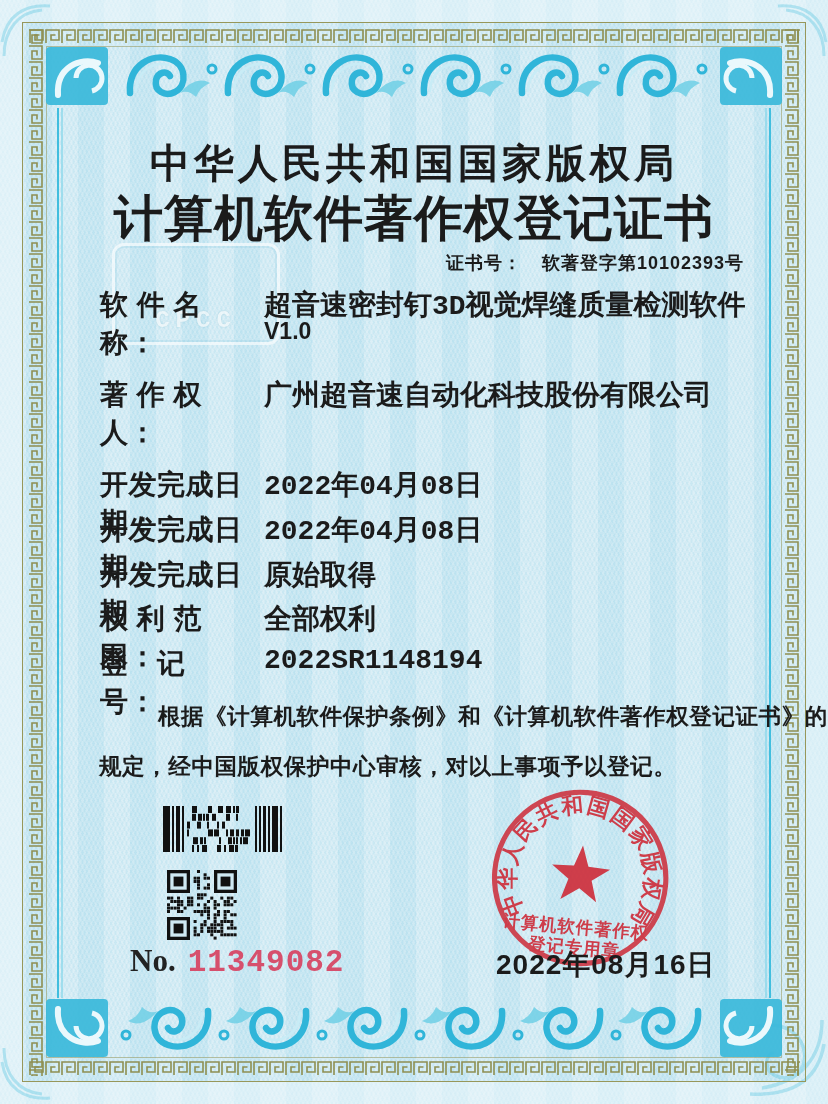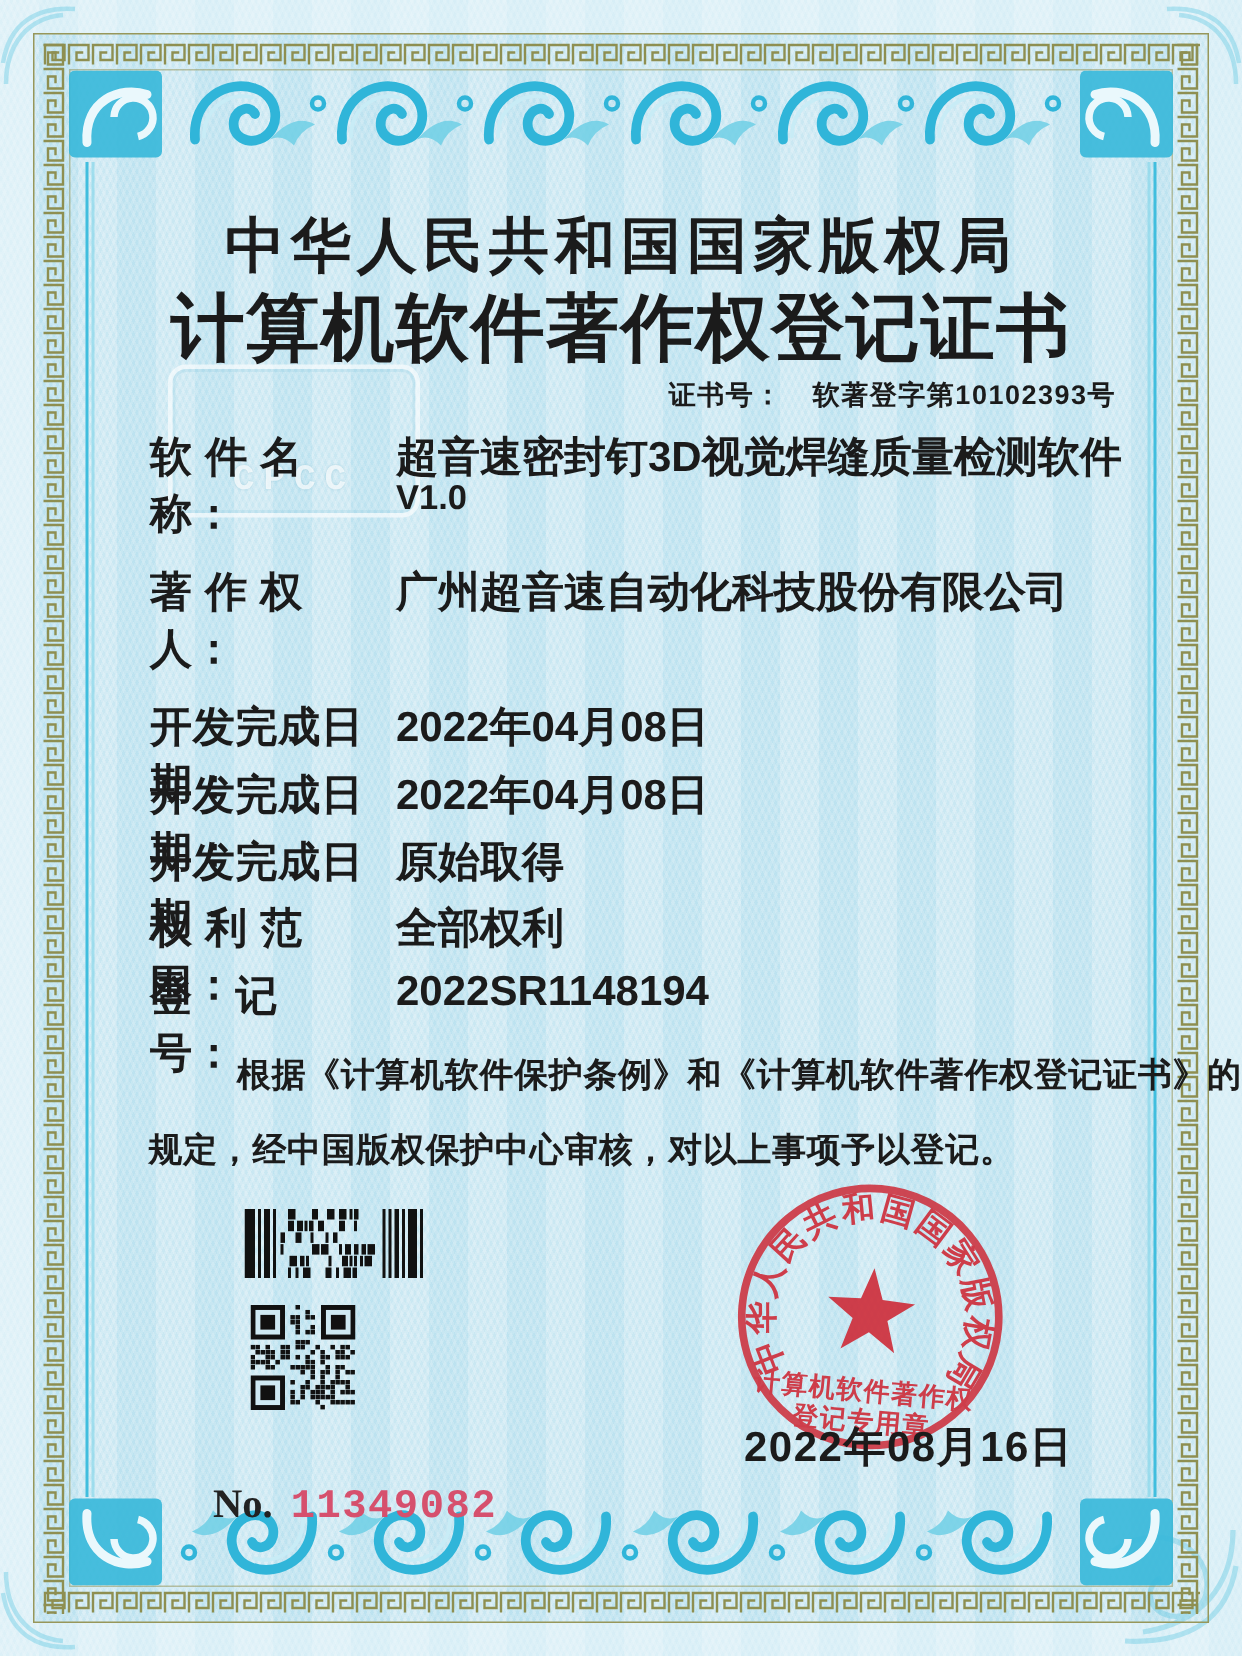--- a/index.html
+++ b/index.html
@@ -26,29 +26,29 @@
   .side-line.r{right:57px;box-shadow:-4px 0 0 rgba(130,214,234,.65);}
   .corner-swirl{position:absolute;opacity:.55;}
   .authority-title{position:absolute;left:0;right:0;top:136px;text-align:center;
     font-family:"Liberation Serif",serif;font-weight:700;font-size:40px;letter-spacing:4px;}
   .certificate-title{position:absolute;left:0;right:0;top:186px;text-align:center;
     font-family:"Liberation Serif",serif;font-weight:900;font-size:49px;letter-spacing:1px;}
   .cert-no{position:absolute;top:251px;right:84px;font-size:18px;font-weight:700;letter-spacing:1px;}
   .cert-no .lbl{margin-right:20px;}
   .field-row{position:absolute;left:100px;font-size:28px;font-weight:700;}
   .field-row .f-label{display:inline-block;width:164px;letter-spacing:.5px;}
-  .field-row .f-value{position:absolute;left:164px;width:520px;white-space:nowrap;}
+  .field-row .f-value{position:absolute;left:164px;width:520px;white-space:nowrap;font-family:Liberation Mono, monospace;}
   .f-value2{position:absolute;left:264px;top:318px;font-size:23px;font-weight:700;}
   .statement{position:absolute;font-size:22.5px;font-weight:600;letter-spacing:.6px;}
   .st1{left:158px;top:701px;}
   .st2{left:99px;top:751px;}
   .barcode{position:absolute;left:163px;top:806px;width:120px;height:46px;}
   .qr{position:absolute;left:167px;top:870px;width:70px;height:70px;}
-  .serial{position:absolute;left:142px;top:943px;font-family:"Liberation Serif",serif;
-    font-size:27px;font-weight:600;color:#222;margin-top:44px;}
+  .serial{position:absolute;left:130px;top:943px;font-family:"Liberation Serif",serif;
+    font-size:31px;font-weight:600;color:#222;}
   .serial .num{font-family:"Liberation Mono",monospace;font-weight:700;color:#d6506d;
     letter-spacing:1px;margin-left:12px;}
   .seal{position:absolute;left:478px;top:778px;width:204px;height:204px;transform:rotate(5deg);opacity:.9;}
   .seal text{font-family:"Liberation Serif",serif;}
   .seal-ring-text{font-size:21.5px;font-weight:700;fill:#ce2b38;letter-spacing:2px;}
   .seal-small{font-size:17px;font-weight:700;fill:#ce2b38;letter-spacing:1px;}
   .issue-date{position:absolute;left:496px;top:946px;font-size:28px;font-weight:800;letter-spacing:1px;}
   .cpcc{position:absolute;left:112px;top:243px;width:162px;height:96px;border-radius:12px;
     border:3px solid rgba(255,255,255,.75);box-shadow:inset 0 0 0 2px rgba(150,205,225,.35);
     display:flex;align-items:flex-end;justify-content:center;opacity:.8;}

